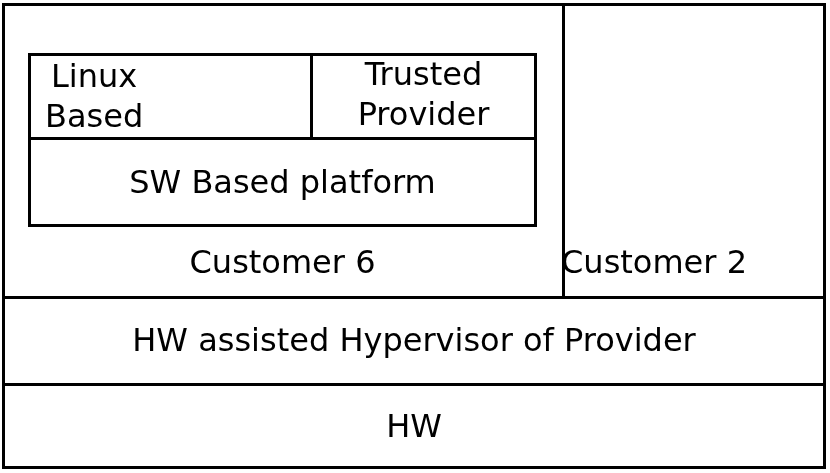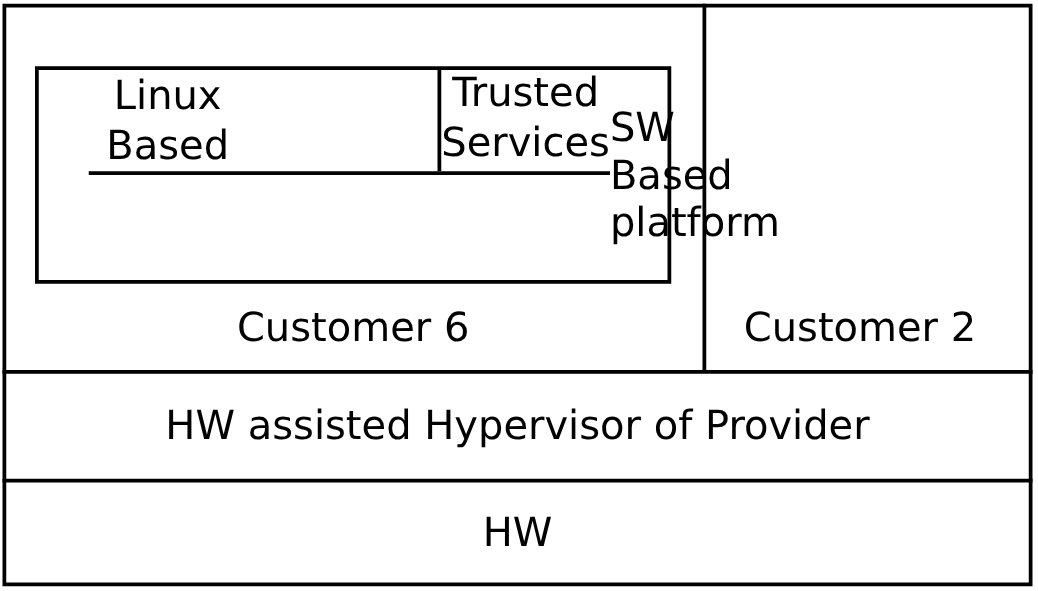--- a/index.html
+++ b/index.html
@@ -19,21 +19,21 @@
   }
   .vline{position:absolute;background:#000;width:3px;}
   .hline{position:absolute;background:#000;height:3px;}
   .divider-customers{left:562px;top:3px;height:293px;}
   .line-hypervisor-top{left:2px;top:296px;width:824px;}
   .line-hw-top{left:2px;top:383px;width:824px;}
 
   .inner-stack{
     left:28px;top:53px;width:509px;height:174px;
     border:3px solid #000;
-    display:flex;flex-direction:row;padding-left:40px;
+    display:flex;flex-direction:column;
   }
   .inner-row-top{
     box-sizing:border-box;
     height:84px;border-bottom:3px solid #000;
     display:flex;
   }
   .cell-linux{
     box-sizing:border-box;
     width:282px;border-right:3px solid #000;
     display:flex;flex-direction:column;justify-content:center;align-items:flex-start;
@@ -45,21 +45,21 @@
   .linux-block{margin-left:14px;}
   .inner-row-bottom{
     flex:1;display:flex;align-items:center;justify-content:center;
   }
   .label-strip{
     position:absolute;
     display:flex;align-items:center;justify-content:center;
     white-space:nowrap;
   }
   .strip-customer1{left:2px;top:227px;width:561px;height:69px;}
-  .strip-customer2{left:583px;top:227px;width:210px;height:69px;}
+  .strip-customer2{left:549px;top:227px;width:210px;height:69px;}
   .strip-hypervisor{left:2px;top:296px;width:824px;height:87px;}
   .strip-hw{left:2px;top:383px;width:824px;height:86px;}
 </style>
 </head>
 <body>
 
 <div class="canvas">
 
   <div class="box outer-rect"></div>
 
@@ -72,21 +72,21 @@
     <div class="inner-row-top">
       <div class="cell-linux">
         <div class="two-line linux-block">
           <div>Linux</div>
           <div>Based</div>
         </div>
       </div>
       <div class="cell-trusted">
         <div class="two-line">
           <div>Trusted</div>
-          <div>Services</div>
+          <div>Provider</div>
         </div>
       </div>
     </div>
     <div class="inner-row-bottom">
       <span>SW Based platform</span>
     </div>
   </div>
 
   <div class="label-strip strip-customer1">
     <span>Customer 6</span>

